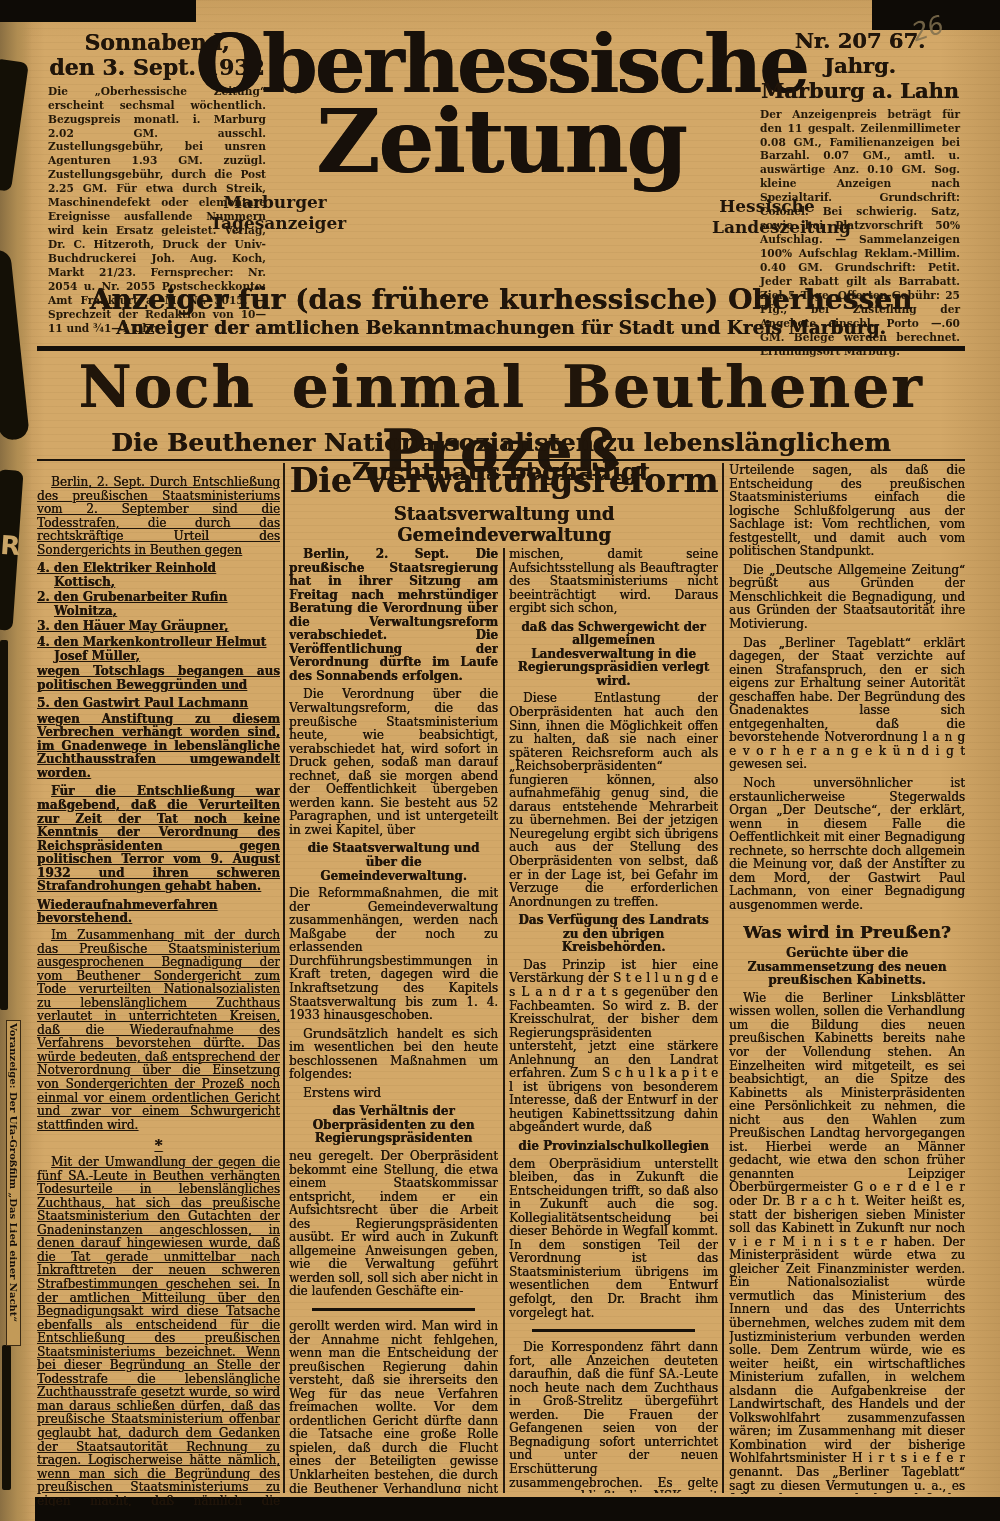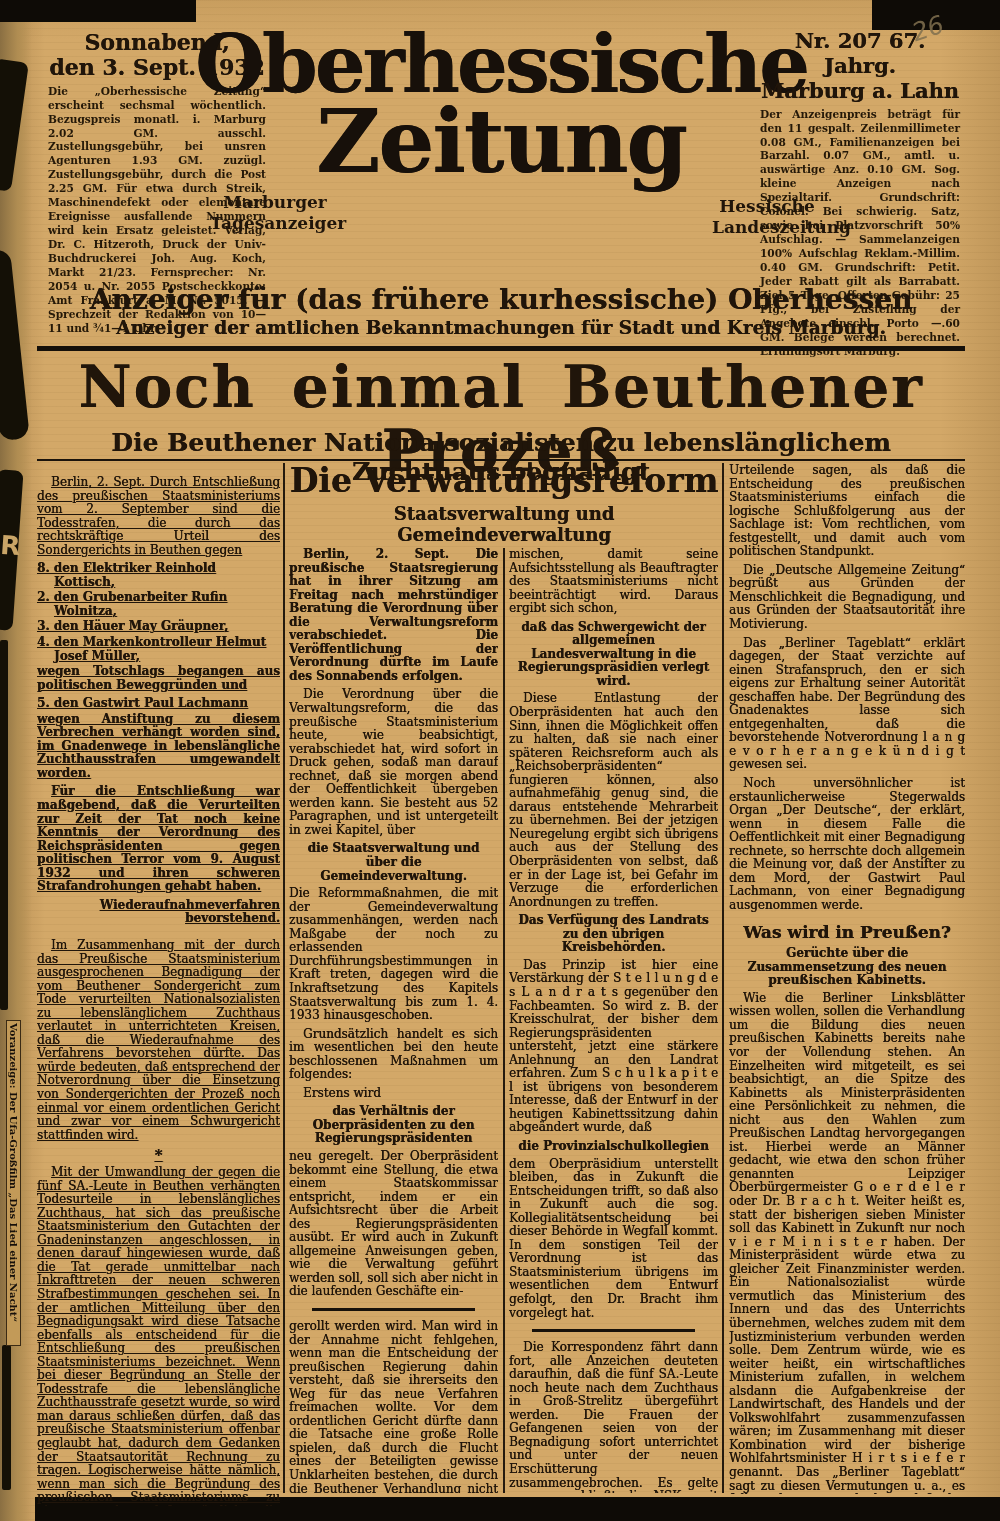--- a/index.html
+++ b/index.html
@@ -49,21 +49,21 @@
     font-size:25px;font-weight:bold;}
   .thin-rule{position:absolute;left:37px;top:459px;width:928px;height:2px;background:#1a130b;}
 
   
   .vrule{position:absolute;width:2px;background:#241a0e;}
   .col{position:absolute;overflow:hidden;font-size:12px;line-height:1.13;text-align:justify;}
   .col p{margin:0 0 5px 0;text-indent:14px;}
   .col p.noind{text-indent:0;}
   .col p.bold{font-weight:bold;}
   .col .li{font-weight:bold;margin:0 0 2px 0;padding-left:17px;text-indent:-17px;text-align:left;}
-  .col .h-left{font-weight:bold;margin:4px 0 13px 0;text-align:right;}
+  .col .h-left{font-weight:bold;margin:4px 0 3px 0;text-align:left;}
   .col .h-ctr{font-weight:bold;margin:4px 6px 4px 6px;text-align:center;text-indent:0;}
   .col .h-big{font-weight:bold;font-size:17px;text-align:center;margin:10px 0 6px 0;text-indent:0;line-height:1.1;}
   .col .star{text-align:center;font-weight:bold;font-size:15px;margin:2px 0;}
   .col .divider{width:78%;height:3px;background:#17110a;margin:9px auto 9px auto;}
   .vtitle{position:absolute;left:289px;top:464px;width:430px;text-align:center;}
   .vtitle .t{font-size:33px;font-weight:bold;line-height:1.05;}
   .vtitle .s{font-size:18px;font-weight:bold;margin-top:4px;}
 </style>
 </head>
 <body>
@@ -124,21 +124,21 @@
   <div class="vrule" style="left:503px;top:548px;height:945px;"></div>
   <div class="vrule" style="left:722px;top:463px;height:1030px;"></div>
 
   <div class="vtitle">
     <div class="t ink">Die Verwaltungsreform</div>
     <div class="s ink">Staatsverwaltung und Gemeindeverwaltung</div>
   </div>
 
   <div class="col ink" style="left:37px;top:476px;width:243px;height:1030px;text-decoration:underline;">
     <p>Berlin, 2. Sept.  Durch Entschließung des preußischen Staatsministeriums vom 2. September sind die Todesstrafen, die durch das rechtskräftige Urteil des Sondergerichts in Beuthen gegen</p>
-    <div class="li">8. den Elektriker Reinhold Kottisch,</div>
+    <div class="li">4. den Elektriker Reinhold Kottisch,</div>
     <div class="li">2. den Grubenarbeiter Rufin Wolnitza,</div>
     <div class="li">3. den Häuer May Gräupner,</div>
     <div class="li">4. den Markenkontrolleur Helmut Josef Müller,</div>
     <p class="noind bold">wegen Totschlags begangen aus politischen Beweggründen und</p>
     <div class="li">5. den Gastwirt Paul Lachmann</div>
     <p class="noind bold">wegen Anstiftung zu diesem Verbrechen verhängt worden sind, im Gnadenwege in lebenslängliche Zuchthausstrafen umgewandelt worden.</p>
     <p class="bold">Für die Entschließung war maßgebend, daß die Verurteilten zur Zeit der Tat noch keine Kenntnis der Verordnung des Reichspräsidenten gegen politischen Terror vom 9. August 1932 und ihren schweren Strafandrohungen gehabt haben.</p>
     <div class="h-left">Wiederaufnahmeverfahren bevorstehend.</div>
     <p>Im Zusammenhang mit der durch das Preußische Staatsministerium ausgesprochenen Begnadigung der vom Beuthener Sondergericht zum Tode verurteilten Nationalsozialisten zu lebenslänglichem Zuchthaus verlautet in unterrichteten Kreisen, daß die Wiederaufnahme des Verfahrens bevorstehen dürfte. Das würde bedeuten, daß entsprechend der Notverordnung über die Einsetzung von Sondergerichten der Prozeß noch einmal vor einem ordentlichen Gericht und zwar vor einem Schwurgericht stattfinden wird.</p>
     <div class="star">*</div>

